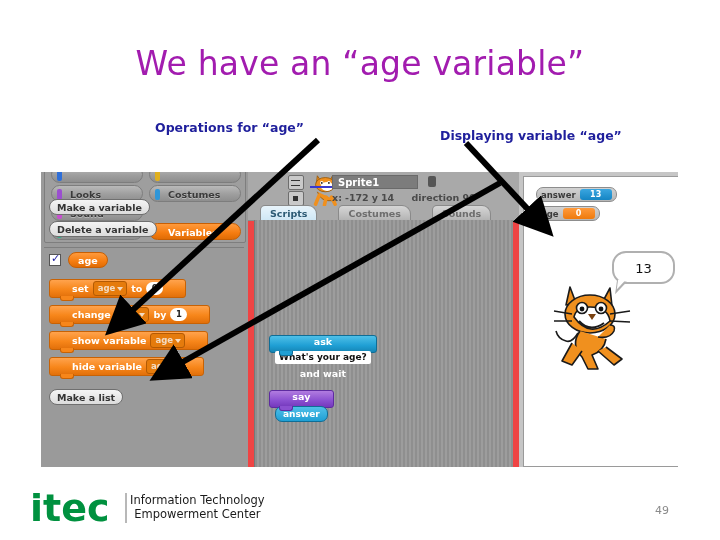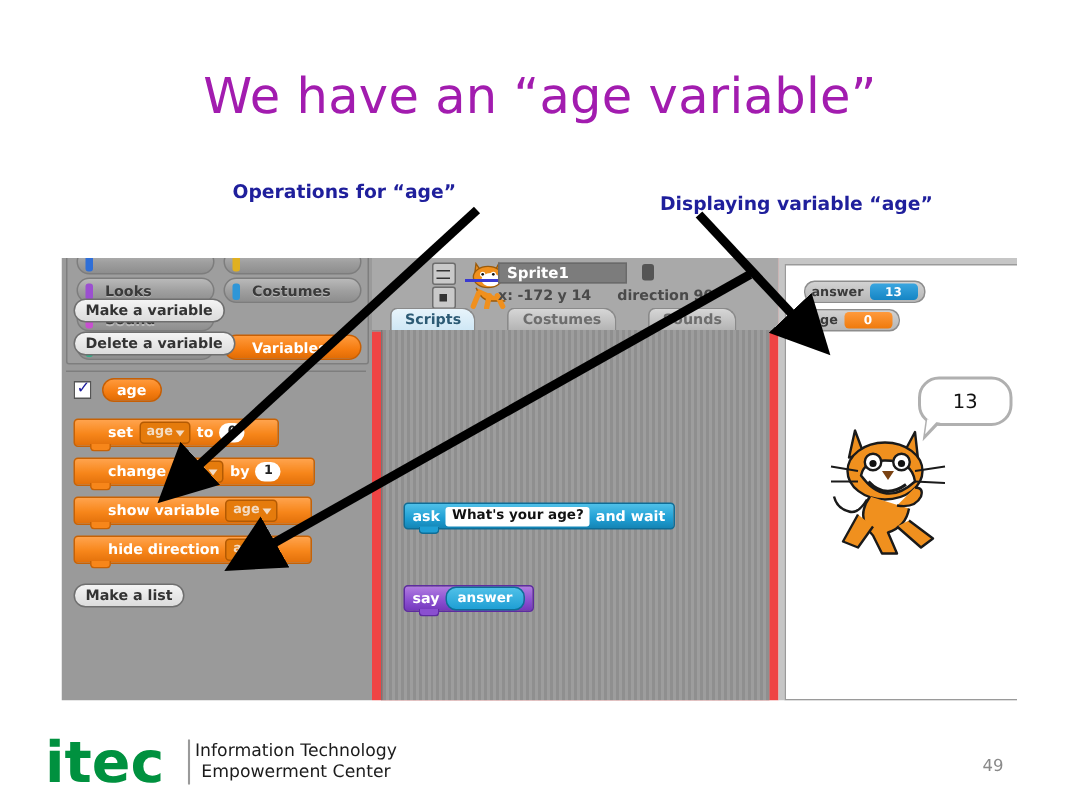--- a/index.html
+++ b/index.html
@@ -164,21 +164,21 @@
     position:absolute;left:6px;top:48px;width:258px;height:247px;
     background:repeating-linear-gradient(90deg,#8f8f8f 0px,#8f8f8f 2px,#9d9d9d 2px,#9d9d9d 4px);
     border-left:1px solid #777;
   }
   .sb{
     position:absolute;height:18px;border-radius:3px;display:flex;align-items:center;
     font-size:9.5px;font-weight:bold;color:#fff;
     font-family:"DejaVu Sans", sans-serif;white-space:nowrap;
     padding:0 5px;gap:4px;box-sizing:border-box;
   }
-  .sb.sense{background:linear-gradient(180deg,#4fc0e8 0%,#1f9fd4 60%,#1585b5 100%);border:1px solid #0f6d96;}
+  .sb.sense{background:linear-gradient(180deg,#4fc0e8 0%,#1f9fd4 60%,#1585b5 100%);border:1px solid #0f6d96;flex-direction:column;}
   .sb.look{background:linear-gradient(180deg,#b17ce0 0%,#8a4fd0 60%,#7438bc 100%);border:1px solid #5e2ba0;}
   .sb:after{
     content:"";position:absolute;left:9px;bottom:-4px;width:12px;height:4px;
     border-radius:0 0 3px 3px;
   }
   .sb.sense:after{background:#1f9fd4;border:1px solid #0f6d96;border-top:0;}
   .sb.look:after{background:#8a4fd0;border:1px solid #5e2ba0;border-top:0;}
   .txtfield{
     display:inline-block;height:13px;line-height:13px;background:#fff;color:#111;
     font-size:9px;padding:0 4px;border-radius:2px;
@@ -308,21 +308,21 @@
         <span>by</span>
         <span class="numfield">1</span>
       </div>
 
       <div class="blk" style="top:159px;">
         <span>show variable</span>
         <span class="drop">age</span>
       </div>
 
       <div class="blk" style="top:185px;">
-        <span>hide direction</span>
+        <span>hide variable</span>
         <span class="drop">age</span>
       </div>
 
       <div class="btn-plain" style="left:8px;top:217px;">Make a list</div>
     </div>
 
     <div class="mid">
       <div class="sprite-hdr">
         <div class="navbtn" style="left:40px;top:3px;">
             <i></i>
@@ -361,21 +361,21 @@
         </div>
       </line></div>
 
       <div class="scripts">
         <div class="sb sense" style="left:14px;top:115px;">
           <span>ask</span>
           <span class="txtfield">What's your age?</span>
           <span>and wait</span>
         </div>
 
-        <div class="sb look" style="left:14px;top:170px;">
+        <div class="sb look" style="left:14px;top:170px;flex-direction:column;">
           <span>say</span>
           <span class="ovalrep">answer</span>
         </div>
       </div>
     </div>
 
     <div class="stage-wrap">
       <div class="stage">
 
         <div class="watcher" style="left:12px;top:10px;">

